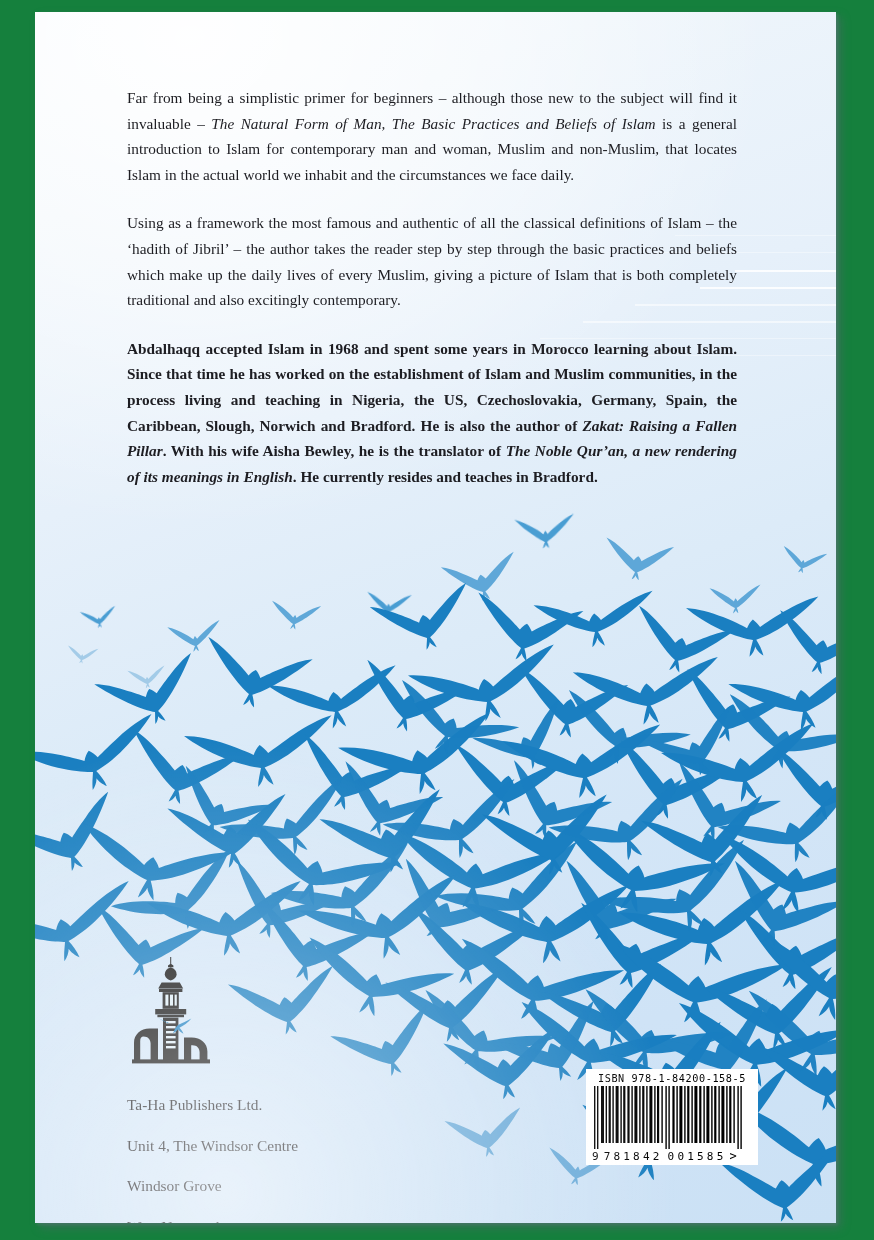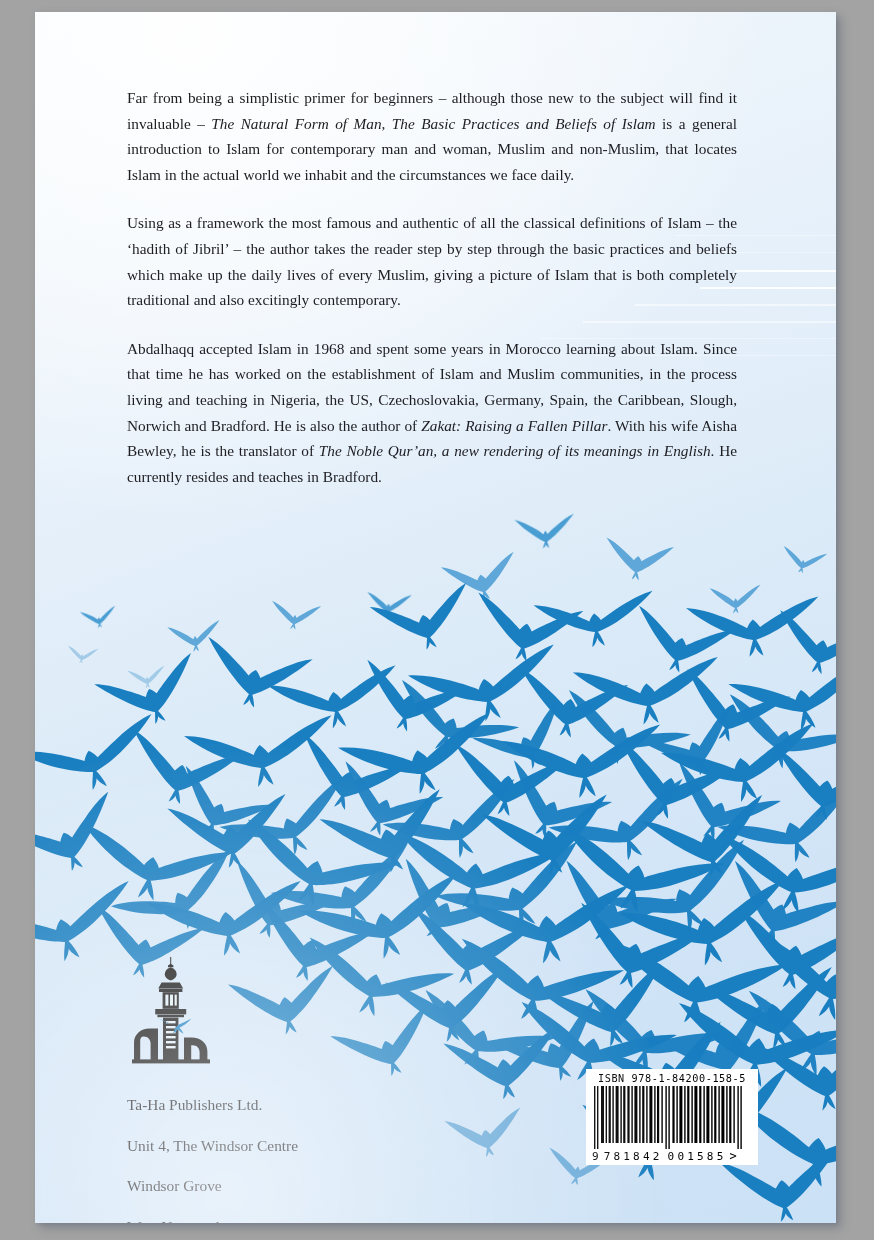--- a/index.html
+++ b/index.html
@@ -14,21 +14,21 @@
     font-family: "Liberation Serif", serif;
     overflow: hidden;
     position: relative;
   }
 
   #page {
     position: absolute;
     left: 0; top: 0;
     width: 874px;
     height: 1240px;
-    background: #a3a3a3;
+    background: #15803d;
   }
 
   
   #cover {
     position: absolute;
     left: 35px;
     top: 12px;
     width: 801px;
     height: 1211px;
     overflow: hidden;
@@ -90,21 +90,21 @@
     width: 610px;
     color: #1d1d22;
     font-size: 15.3px;
     line-height: 25.6px;
     text-align: justify;
     text-justify: inter-word;
     -webkit-hyphens: none;
     hyphens: none;
   }
   #blurb p { margin: 0 0 23px 0; }
-  #blurb p:last-child { margin-bottom: 8px; }
+  #blurb p:last-child { margin-bottom: 8px; font-weight: bold; }
   #blurb i, #blurb em { font-style: italic; }
 
   
   #flock {
     position: absolute;
     left: 0; top: 0;
     width: 801px;
     height: 1211px;
     pointer-events: none;
   }

